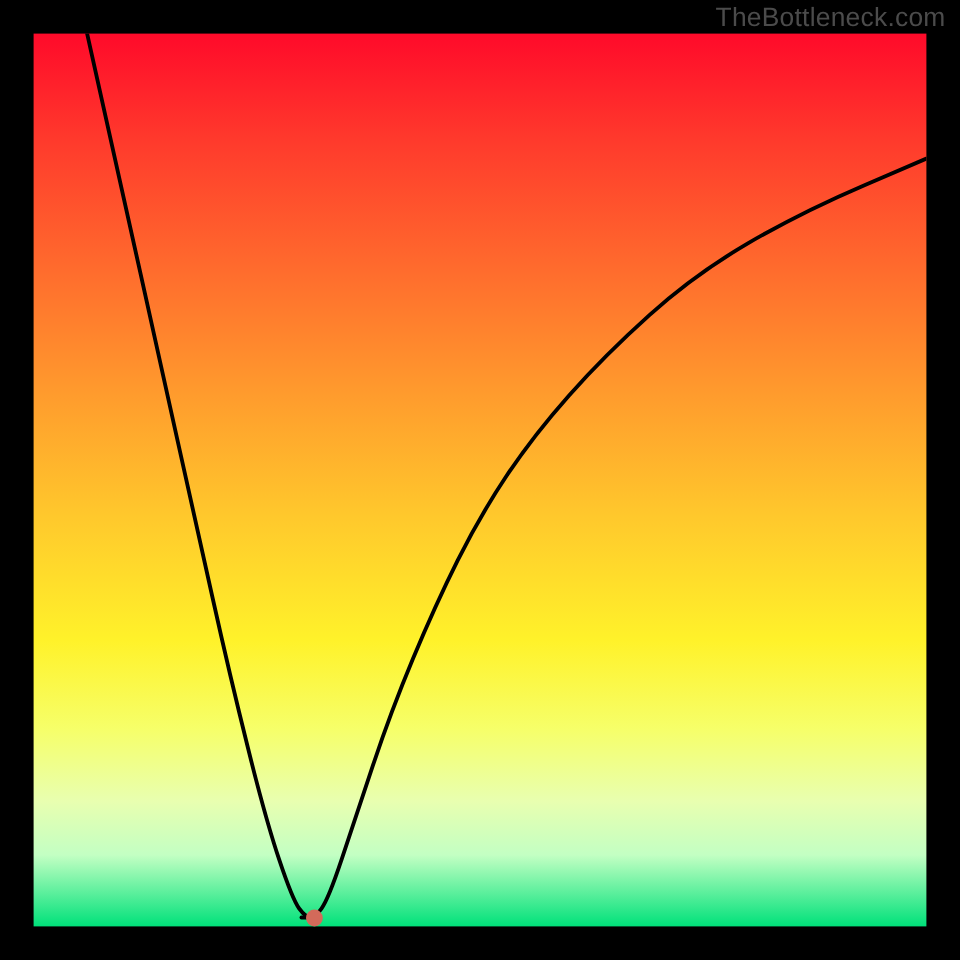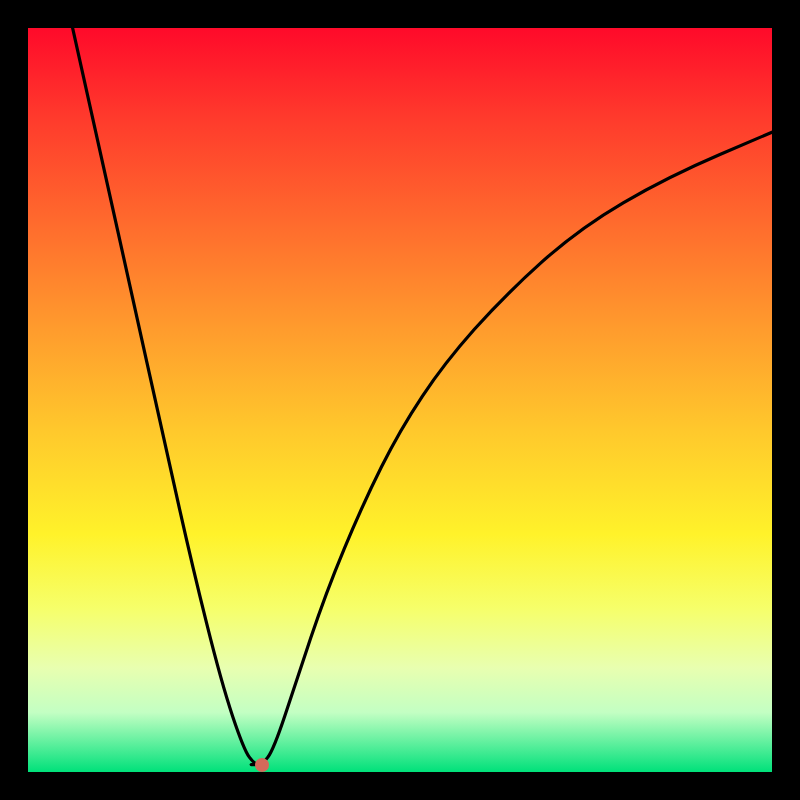--- a/index.html
+++ b/index.html
@@ -63,20 +63,21 @@
     border-radius: 50%;
     background: #d36a5a;
     transform: translate(-50%, -50%);
     z-index: 3;
   }
 </style>
 </head>
 <body>
 
 <div class="stage">
+  <div class="watermark">TheBottleneck.com</div>
 
   <div class="plot">
     <svg class="curve" viewBox="0 0 744 744" preserveAspectRatio="none">
       <path id="curve-path" fill="none" stroke="#000" stroke-width="3.2" stroke-linecap="round" stroke-linejoin="round" d="M 44.6 0.0 Q 74.4 133.9 89.3 200.9 Q 104.2 267.8 119.0 334.8 Q 133.9 401.8 148.8 468.7 Q 163.7 535.7 178.6 595.2 Q 193.4 654.7 204.6 688.2 Q 215.8 721.7 221.3 729.1 Q 226.9 736.6 230.6 736.6 Q 234.4 736.6 239.9 729.1 Q 245.5 721.7 256.7 688.2 Q 267.8 654.7 282.7 610.1 Q 297.6 565.4 316.2 520.8 Q 334.8 476.2 353.4 439.0 Q 372.0 401.8 394.3 368.3 Q 416.6 334.8 446.4 301.3 Q 476.2 267.8 513.4 234.4 Q 550.6 200.9 595.2 174.8 Q 639.8 148.8 691.9 126.5 T 744.0 104.2"></path>
 
       <path id="flat-path" fill="none" stroke="#000" stroke-width="3.2" stroke-linecap="round" d="M 223.2 736.6 L 238.1 736.6"></path>
     </svg>
     <div id="marker" class="dot" style="left: 234.36px; top: 736.56px;"></div>
   </div>
 </div>

